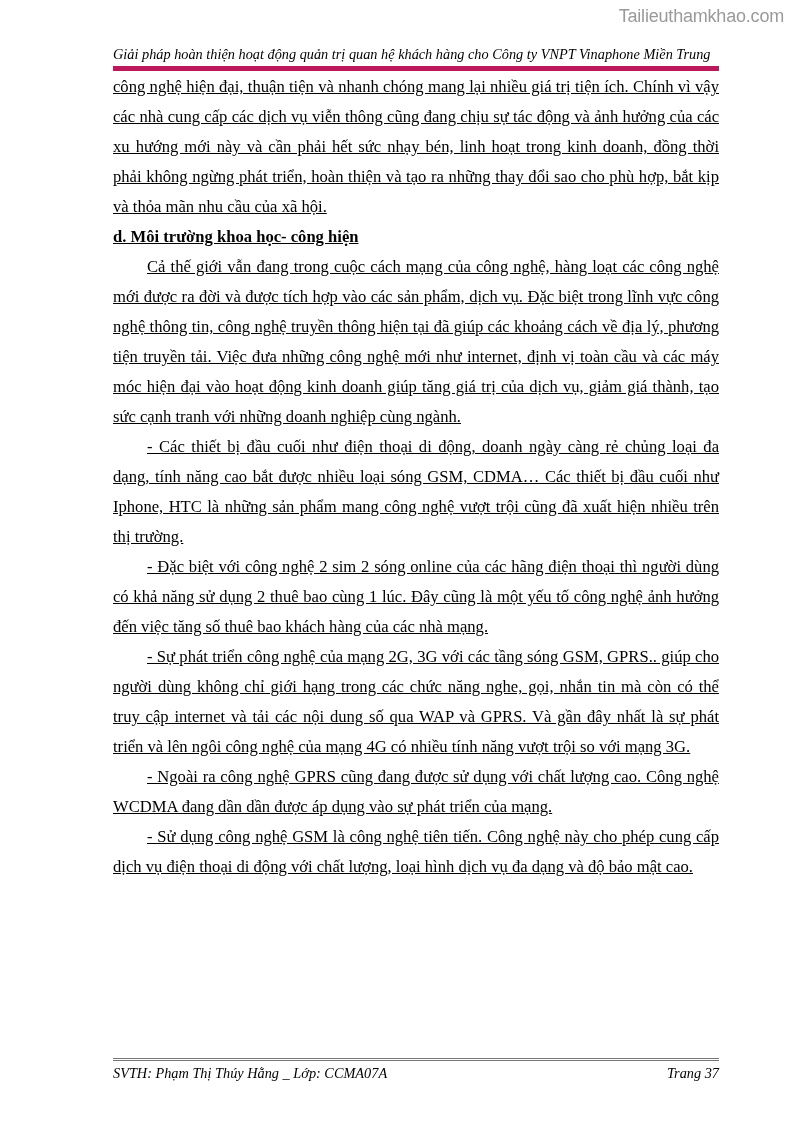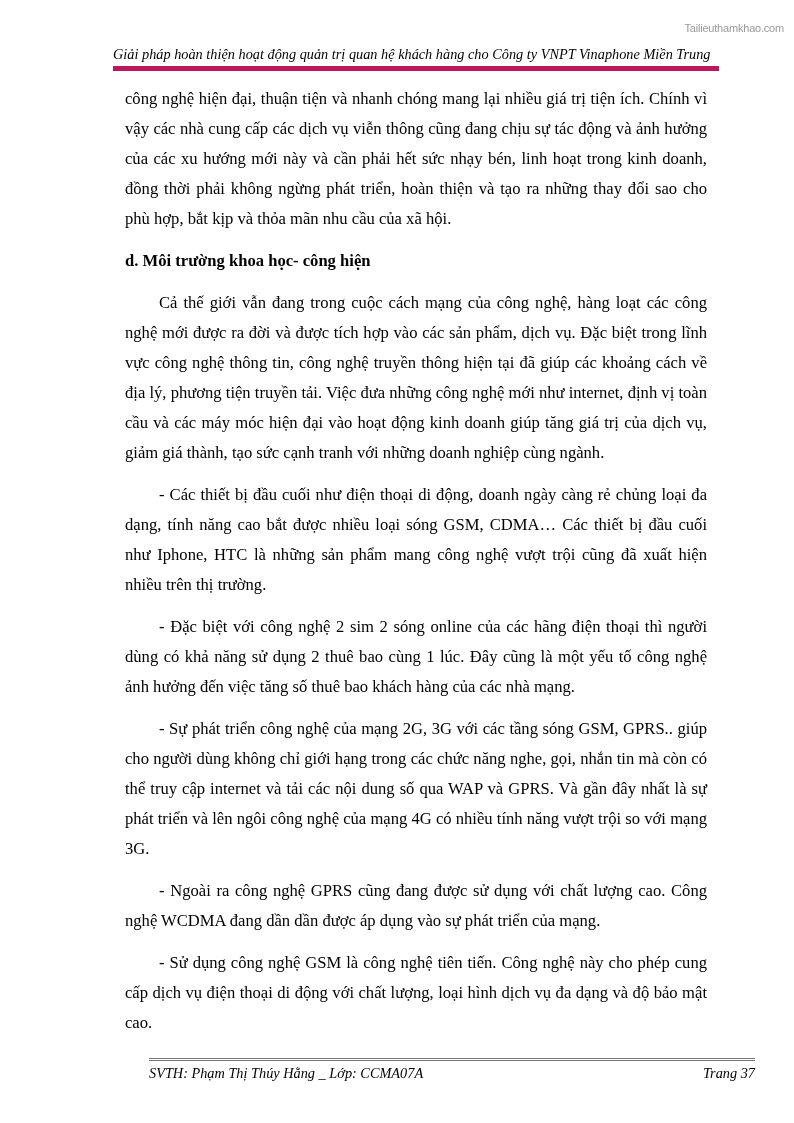--- a/index.html
+++ b/index.html
@@ -1,23 +1,23 @@
 <!DOCTYPE html>
 <html><head>
 <meta charset="utf-8">
 <style>
   html, body { margin: 0; padding: 0; background: #ffffff; }
   body { width: 794px; height: 1123px; position: relative; overflow: hidden; font-family: "Liberation Serif", serif; color: #000; }
-  .watermark { position: absolute; top: 22px; right: 10px; font-family: "Liberation Sans", sans-serif; font-size: 11px; color: #9a9a9a; letter-spacing: -0.2px; }
+  .watermark { position: absolute; top: 6px; right: 10px; font-family: "Liberation Sans", sans-serif; font-size: 18px; color: #9a9a9a; letter-spacing: -0.2px; }
   .header { position: absolute; left: 113px; top: 45px; width: 606px; font-style: italic; font-size: 14.3px; line-height: 18px; padding-bottom: 3px; border-bottom: 5px solid #be185d; white-space: nowrap; }
   .content { position: absolute; left: 113px; top: 72px; width: 606px; font-size: 16.6px; line-height: 30px; }
-  .content p { margin: 12px; text-align: justify; }
+  .content p { margin: 0; text-align: justify; text-decoration: underline; }
   .indent { text-indent: 34px; }
   .heading { font-weight: bold; }
-  .footer { position: absolute; left: 113px; top: 1058px; width: 606px; border-top: 3px double #777; padding-top: 4px; font-style: italic; font-size: 14.3px; display: flex; justify-content: space-between; margin-left: 36px; }
+  .footer { position: absolute; left: 113px; top: 1058px; width: 606px; border-top: 3px double #777; padding-top: 4px; font-style: italic; font-size: 14.3px; display: flex; justify-content: space-between; }
 </style>
 </head>
 <body>
 
 <div class="watermark">Tailieuthamkhao.com</div>
 
 <div class="header">Giải pháp hoàn thiện hoạt động quản trị quan hệ khách hàng cho Công ty VNPT Vinaphone Miền Trung</div>
 
 <div class="content">
   <p>công nghệ hiện đại, thuận tiện và nhanh chóng mang lại nhiều giá trị tiện ích. Chính vì vậy các nhà cung cấp các dịch vụ viễn thông cũng đang chịu sự tác động và ảnh hưởng của các xu hướng mới này và cần phải hết sức nhạy bén, linh hoạt trong kinh doanh, đồng thời phải không ngừng phát triển, hoàn thiện và tạo ra những thay đổi sao cho phù hợp, bắt kịp và thỏa mãn nhu cầu của xã hội.</p>

